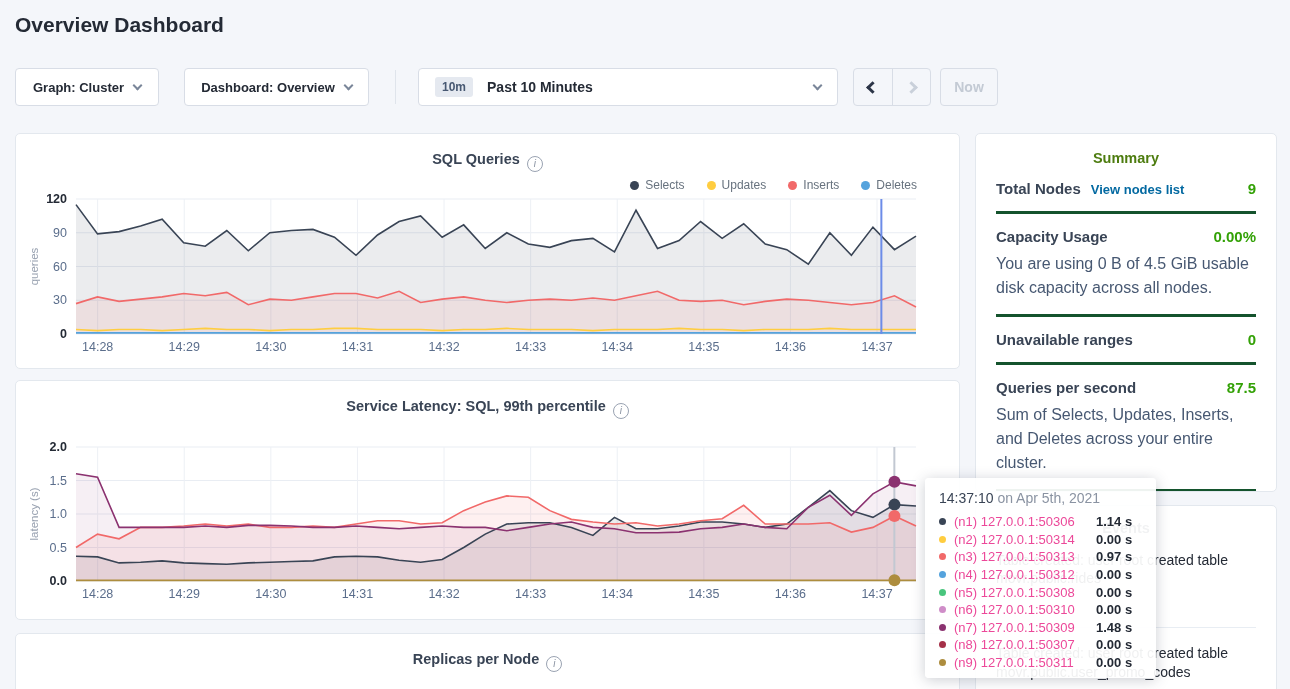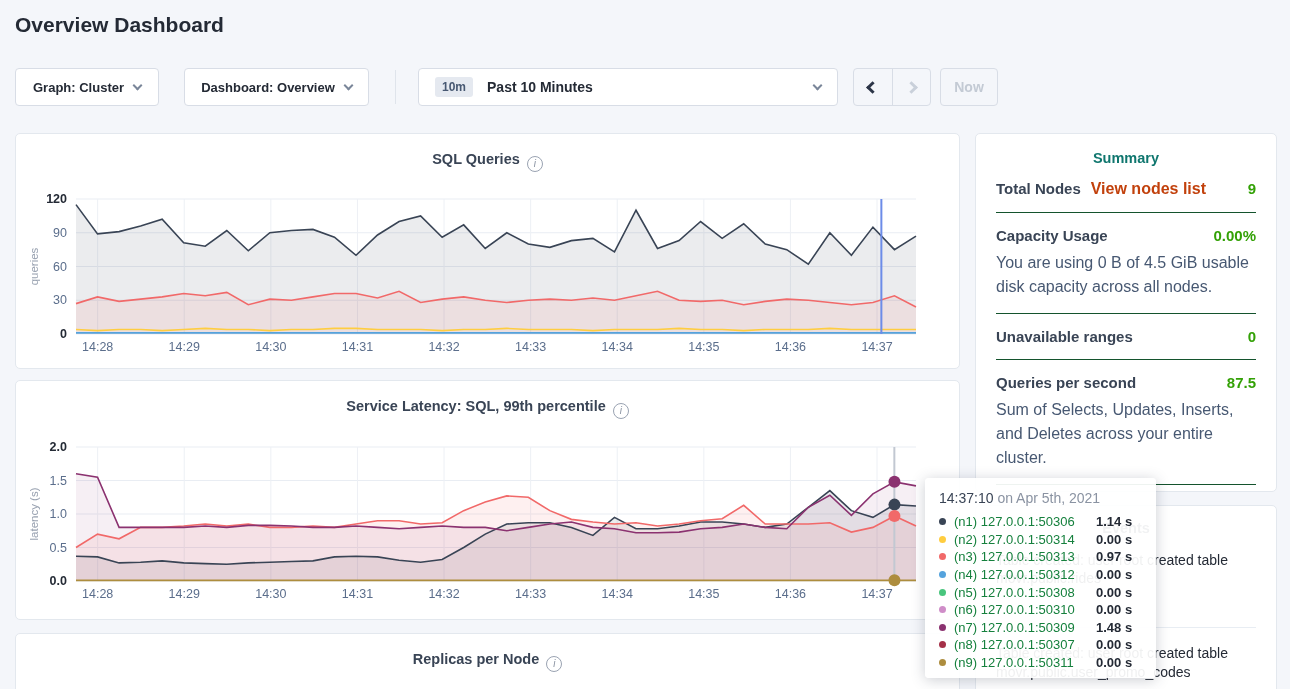--- a/index.html
+++ b/index.html
@@ -38,46 +38,46 @@
     vertical-align:-3px; margin-left:7px; font-weight:400; cursor:pointer; }
   .legend { position:absolute; right:42px; top:44px; display:flex; gap:22px; }
   .legend-item { display:flex; align-items:center; gap:6px; font-size:12px; color:#67727e; }
   .legend-dot { width:9px; height:9px; border-radius:50%; }
   svg text { font-family:"Liberation Sans", sans-serif; }
   .tick { fill:#5b6e8c; font-size:12.5px; }
   .tickb { fill:#242a35; font-size:12.5px; font-weight:700; }
   .axis-label { fill:#98a1b0; font-size:11.5px; }
 
   
-  .summary-title { text-align:center; font-size:14.5px; font-weight:700; color:#0f766e; margin-top:16px; }
+  .summary-title { text-align:center; font-size:14.5px; font-weight:700; color:#4d7c0f; margin-top:16px; }
   .sum-body { padding:0 20px; }
-  .sum-row { padding:14px 0; border-bottom:1px solid #14532d; }
+  .sum-row { padding:14px 0; border-bottom:3px solid #14532d; }
   .sum-row.last { border-bottom:none;margin-left:48px; }
   .sum-head { display:flex; align-items:baseline; }
   .sum-label { font-size:15px; font-weight:700; color:#394455; }
-  .sum-link { font-size:16px; font-weight:700; color:#c2410c; margin-left:10px; cursor:pointer; }
+  .sum-link { font-size:13px; font-weight:700; color:#0369a1; margin-left:10px; cursor:pointer; }
   .sum-value { margin-left:auto; font-size:15px; font-weight:700; color:#33a106; }
   .sum-desc { margin-top:7px; font-size:16px; color:#475872; line-height:1.5; }
 
   
   .events-title { text-align:center; font-size:14.5px; font-weight:700; color:#394455; margin-top:14px; }
   .ev-body { padding:0 20px; margin-top:6px; }
   .ev-row { padding:9px 0 40px 0; border-bottom:1px solid #e8edf3; font-size:14px; color:#242a35; line-height:1.3; }
   .ev-row.second { padding:16px 0 16px 0; border-bottom:none; }
 
   
   .tooltip { position:absolute; left:925px; top:478px; width:231px; height:200px; background:rgba(255,255,255,0.93);
     border-radius:4px; box-shadow:0 2px 14px rgba(50,60,80,0.25); z-index:20; padding:12px 14px; }
   .t-head { font-size:14px; color:#5a6b87; }
   .t-head .t-time { color:#394455; }
   .t-head .t-date { color:#8a93a2; }
   .t-rows { margin-top:7px; }
   .t-row { display:flex; align-items:center; height:17.6px; }
   .t-dot { width:7px; height:7px; border-radius:50%; margin-right:8px; flex:none; }
-  .t-label { font-size:13px; color:#15803d; width:142px; }
+  .t-label { font-size:13px; color:#ec4899; width:142px; }
   .t-val { font-size:13px; font-weight:700; color:#242a35; }
 </style>
 </head>
 <body>
 
 <h1 class="page-title">Overview Dashboard</h1>
 
 <div class="controls">
   <div class="btn" style="left:15px; width:144px;">
     <span>Graph: Cluster</span>
@@ -101,20 +101,38 @@
         <span class="chev-right"></span>
       </div>
   </div>
   <div class="now-btn">Now</div>
 </div>
 
 <div class="card" id="card-sql">
   <div class="chart-title">
     <span>SQL Queries</span><span class="info-icon">i</span>
   </div>
+  <div class="legend" id="sql-legend">
+      <div class="legend-item">
+        <span class="legend-dot" style="background: rgb(57, 68, 85);"></span>
+        <span>Selects</span>
+      </div>
+      <div class="legend-item">
+        <span class="legend-dot" style="background: rgb(255, 205, 64);"></span>
+        <span>Updates</span>
+      </div>
+      <div class="legend-item">
+        <span class="legend-dot" style="background: rgb(241, 105, 105);"></span>
+        <span>Inserts</span>
+      </div>
+      <div class="legend-item">
+        <span class="legend-dot" style="background: rgb(85, 163, 221);"></span>
+        <span>Deletes</span>
+      </div>
+    </div>
   <svg id="chart-sql" width="943" height="234" style="position: absolute; left: 0px; top: 0px;">
       <line x1="60" y1="200" x2="900" y2="200" stroke="#e9edf3" stroke-width="1"></line>
       <text x="51" y="204" text-anchor="end" class="tickb">0</text>
       <line x1="60" y1="166.25" x2="900" y2="166.25" stroke="#e9edf3" stroke-width="1"></line>
       <text x="51" y="170.25" text-anchor="end" class="tick">30</text>
       <line x1="60" y1="132.5" x2="900" y2="132.5" stroke="#e9edf3" stroke-width="1"></line>
       <text x="51" y="136.5" text-anchor="end" class="tick">60</text>
       <line x1="60" y1="98.75" x2="900" y2="98.75" stroke="#e9edf3" stroke-width="1"></line>
       <text x="51" y="102.75" text-anchor="end" class="tick">90</text>
       <line x1="60" y1="65" x2="900" y2="65" stroke="#e9edf3" stroke-width="1"></line>

